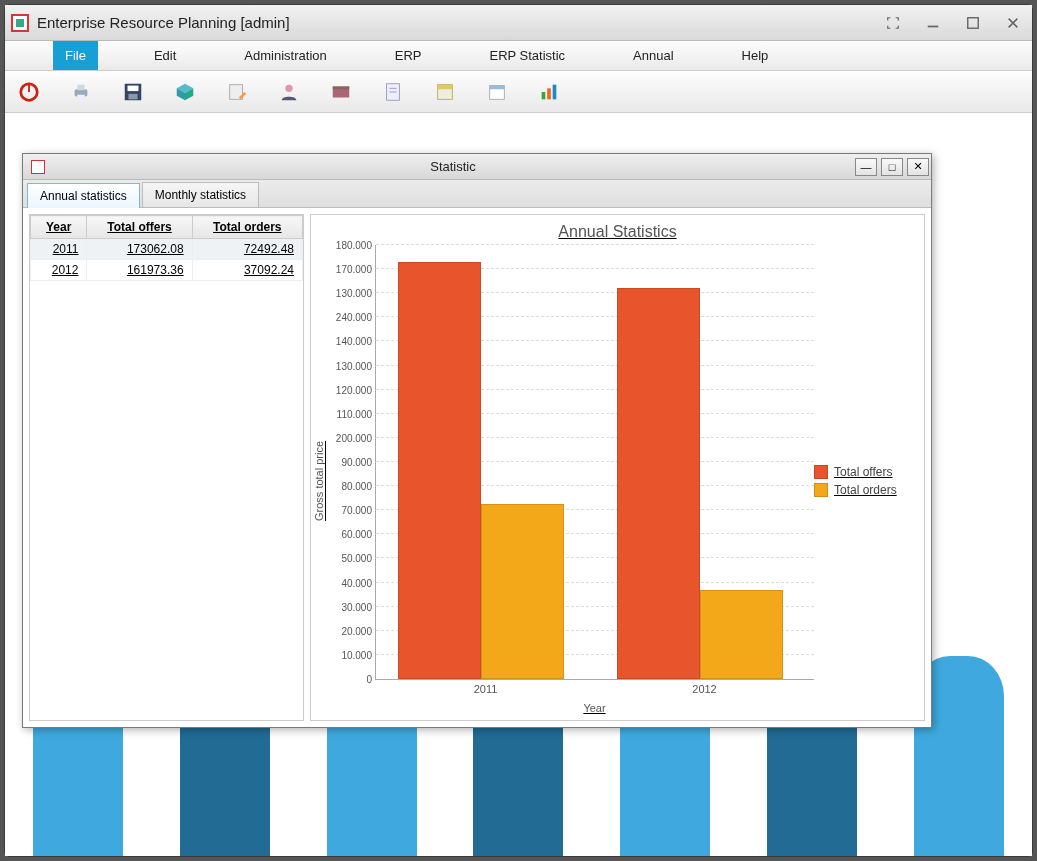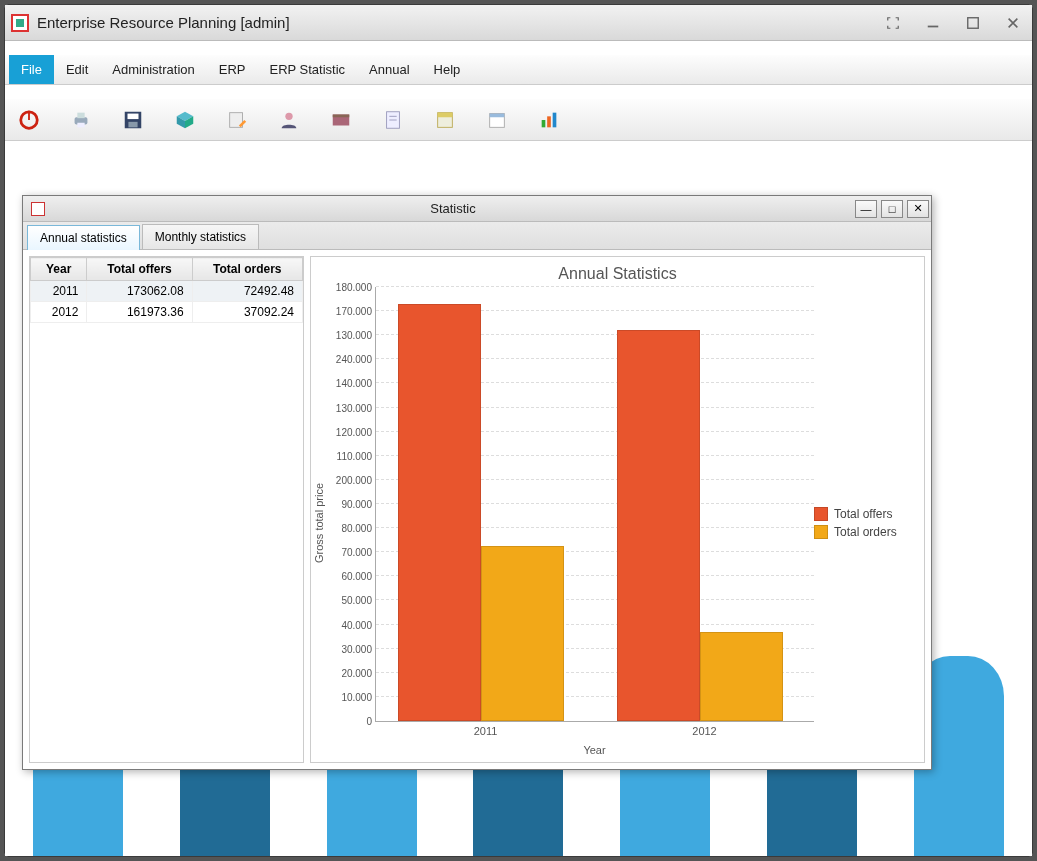--- a/index.html
+++ b/index.html
@@ -15,21 +15,20 @@
   
   .outer-window {
     position: absolute;
     left: 4px; top: 4px;
     width: 1029px; height: 853px;
     background: #fff;
     border: 1px solid #3a3a3a;
     border-radius: 4px;
     display: flex;
     flex-direction: column;
-    gap: 14px;
   }
   .titlebar {
     height: 36px;
     background: linear-gradient(#f2f2f2, #d9d9d9);
     display: flex;
     align-items: center;
     padding: 0 6px;
     border-bottom: 1px solid #bbb;
   }
   .titlebar .app-icon {
@@ -68,20 +67,21 @@
     display: flex;
     align-items: stretch;
     padding: 0 4px;
   }
   .menu-item {
     padding: 0 12px;
     display: flex;
     align-items: center;
     color: #222;
     cursor: pointer;
+    margin-left: 44px;
   }
   .menu-item.active {
     background: #18a0d6;
     color: #fff;
   }
 
   
   .toolbar {
     height: 42px;
     background: linear-gradient(#fdfdfd, #e9e9e9);
@@ -184,20 +184,21 @@
     background: linear-gradient(#ffffff,#e9f6ff);
     border-color: #7ab8d9;
     position: relative;
     top: 1px;
   }
 
   .content-split {
     flex: 1;
     display: flex;
     background: #fff;
+    text-decoration: underline;
   }
   .left-pane {
     width: 275px;
     border: 1px solid #ccc;
     margin: 6px 4px 6px 6px;
     background: #fff;
     overflow: auto;
   }
   .right-pane {
     flex: 1;

